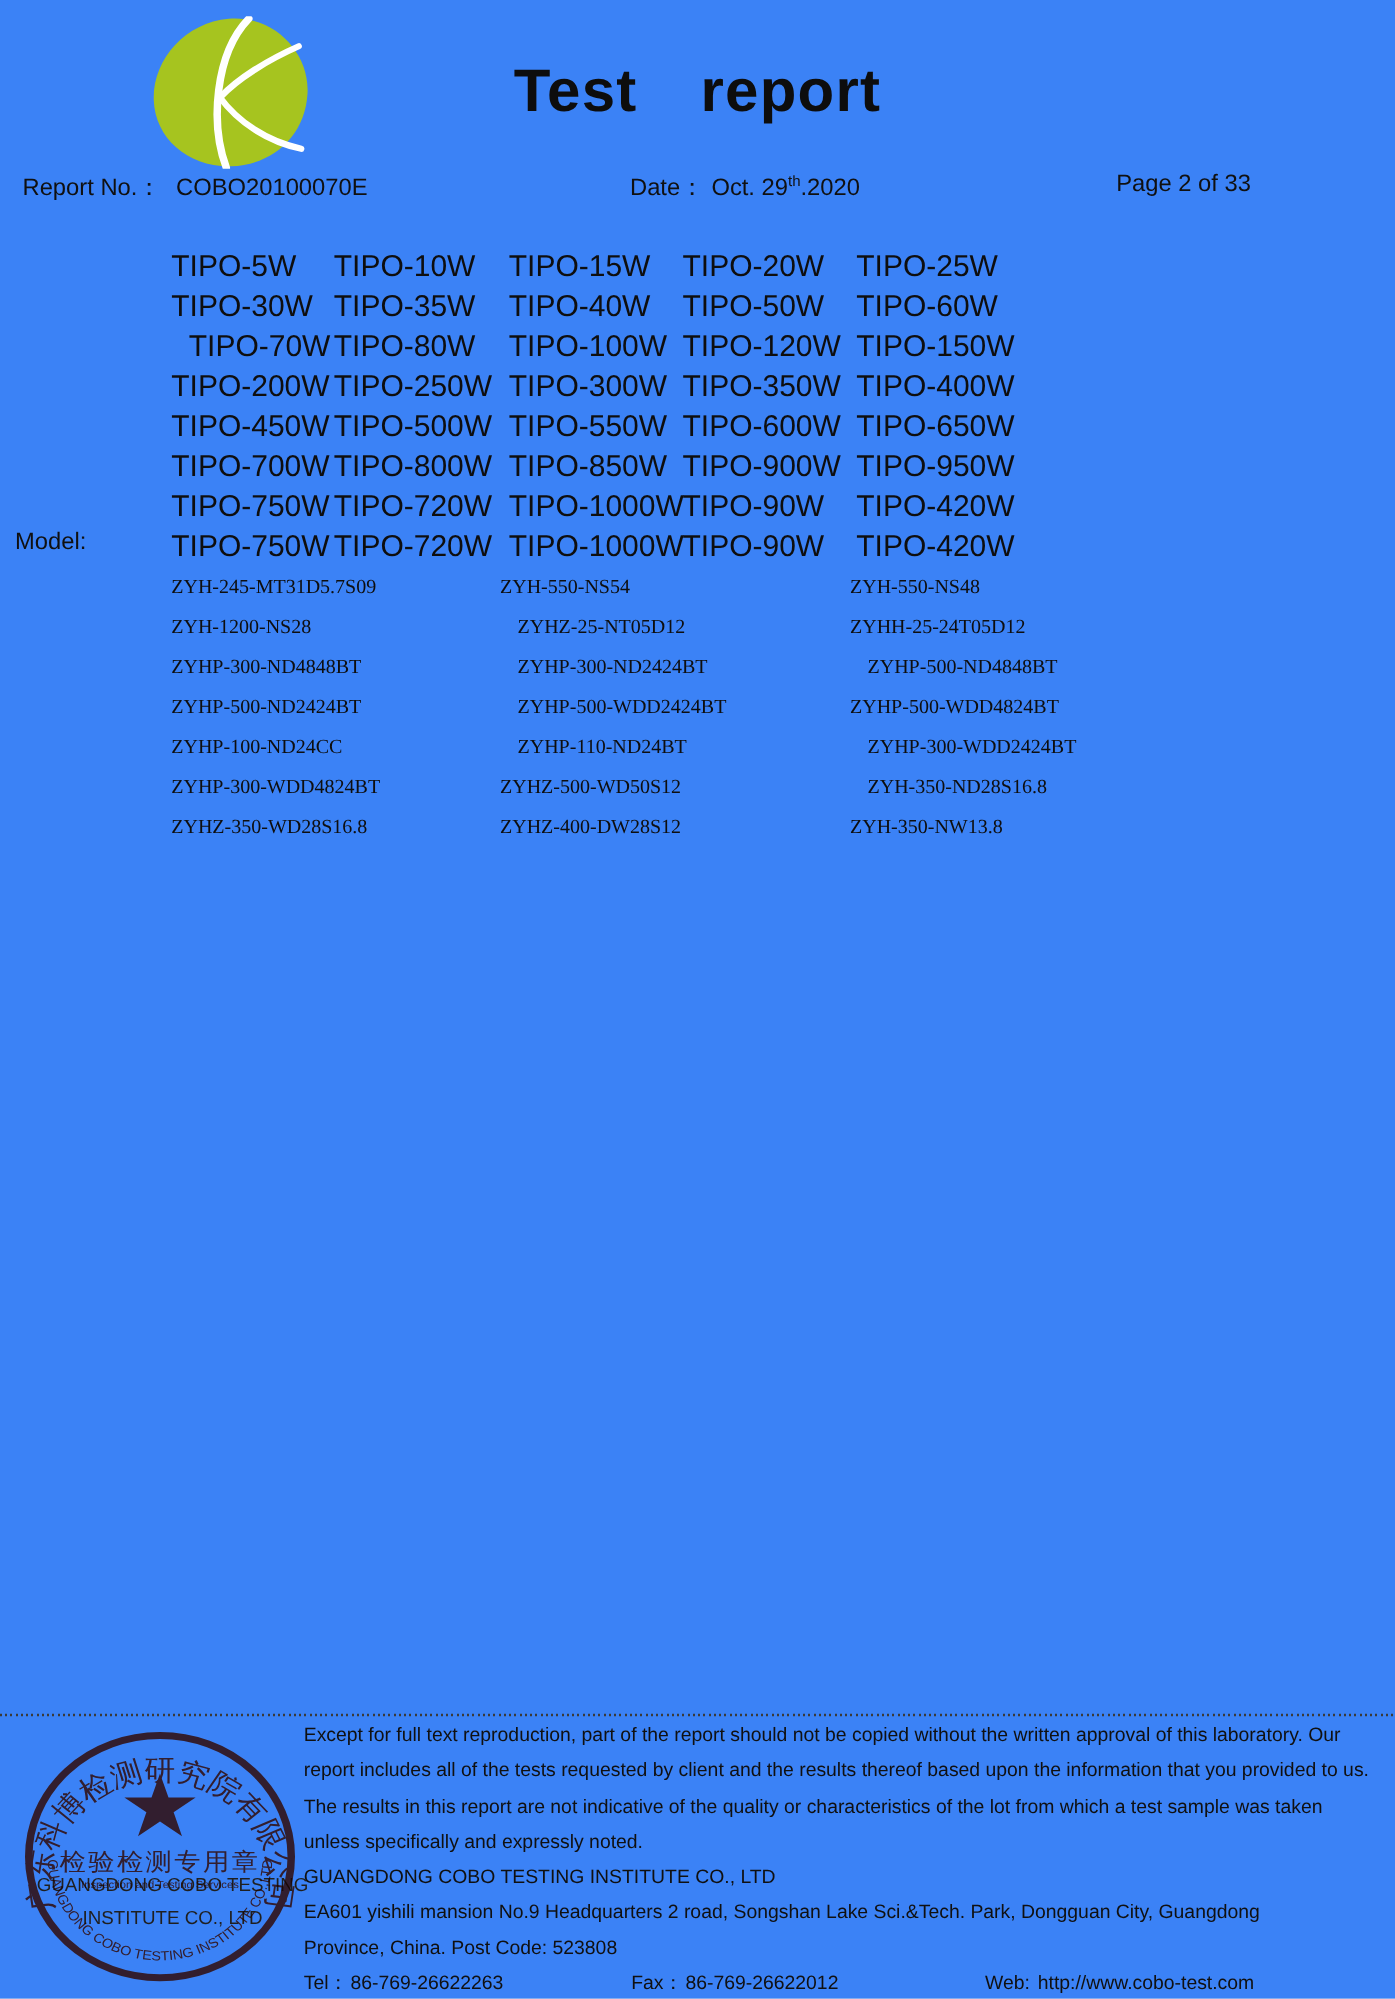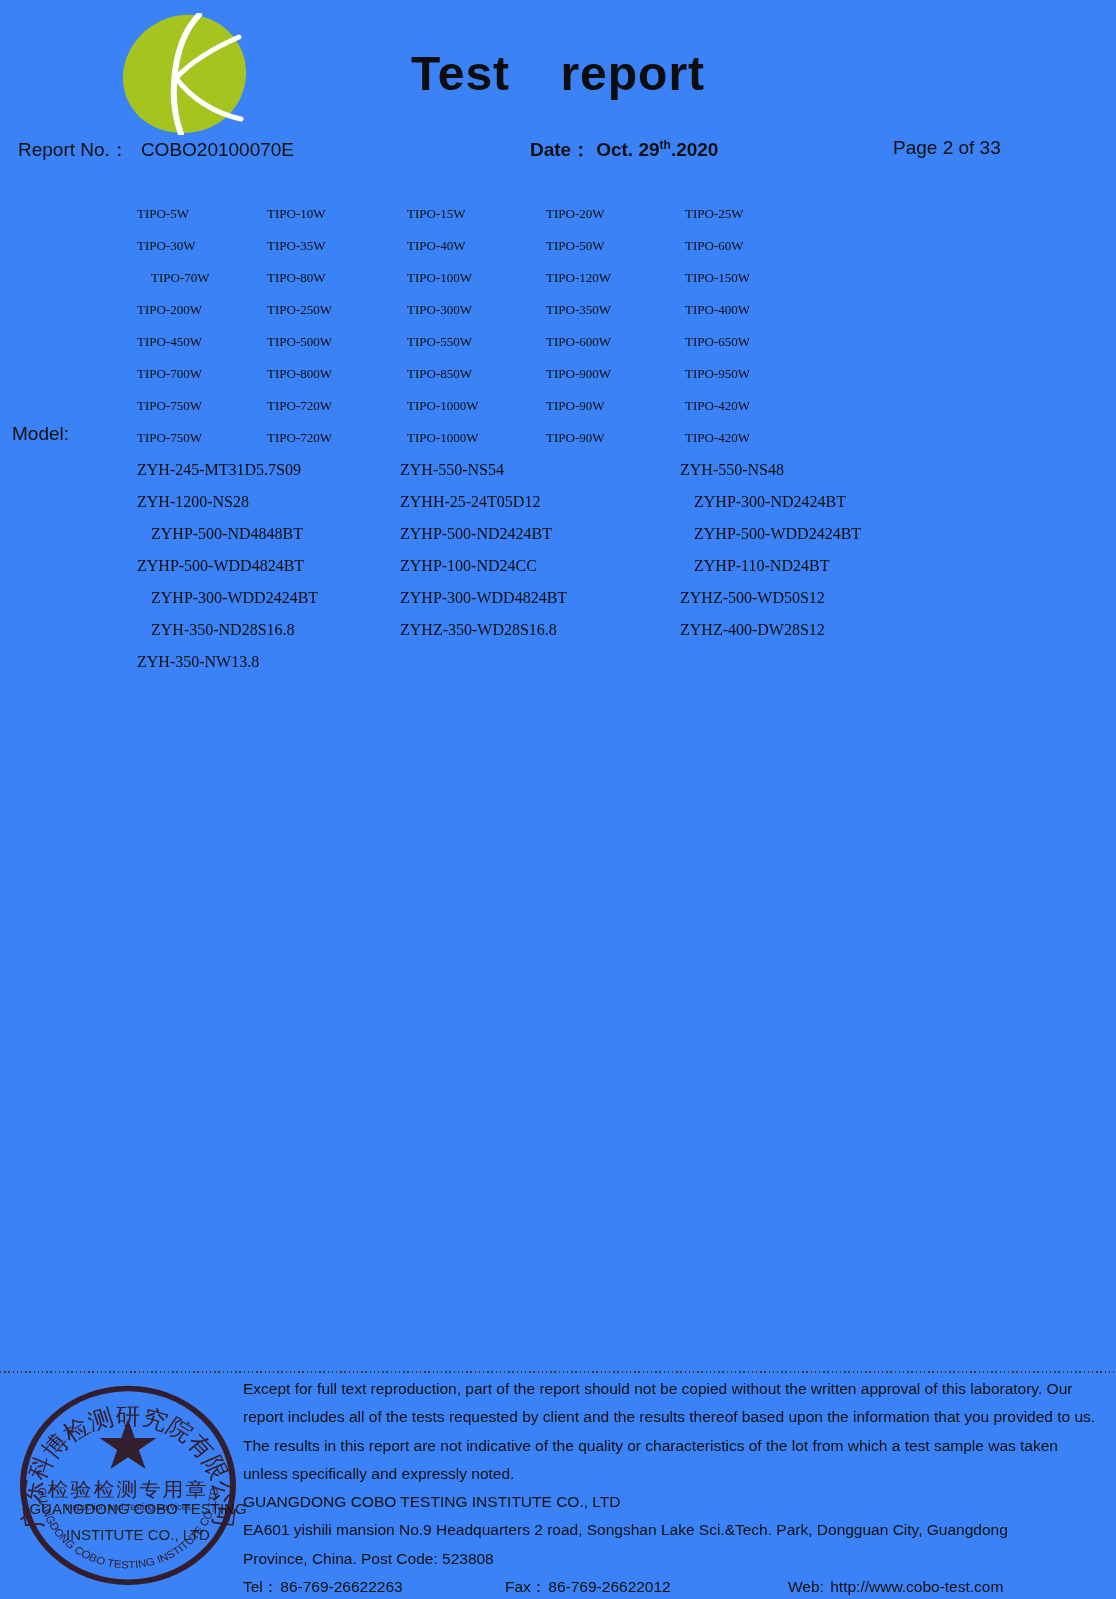--- a/index.html
+++ b/index.html
@@ -15,30 +15,30 @@
   .logo{position:absolute;left:117px;top:13px;width:133px;height:122px;}
   .title{
     position:absolute;left:0;right:0;top:46px;
     text-align:center;
     font-size:48px;font-weight:bold;letter-spacing:1px;word-spacing:36px;
     color:#0d0d0d;
   }
   .hdr-line{position:absolute;top:137px;left:0;width:100%;font-size:19px;color:#101010;}
   .hdr-report{position:absolute;left:18px;top:0;}
   .hdr-report .val{margin-left:10px;}
-  .hdr-date{position:absolute;left:530px;top:0;font-weight:bold;}
+  .hdr-date{position:absolute;left:504px;top:0;}
   .hdr-date .val{margin-left:4px;}
   .hdr-date sup{font-size:12px;}
   .hdr-page{position:absolute;left:893px;top:0;}
   
   .model-label{position:absolute;left:12px;top:423px;font-size:19px;color:#101010;}
   .tipo-grid{
     position:absolute;left:137px;top:198px;
     display:grid;grid-template-columns:130px 140px 139px 139px auto;
-    font-family:Liberation Serif, serif;font-size:13px;line-height:32px;color:#0e0e0e;
+    font-family:Liberation Sans, sans-serif;font-size:24px;line-height:32px;color:#0e0e0e;
   }
   .zyh-grid{
     position:absolute;left:137px;top:454px;
     display:grid;grid-template-columns:263px 280px auto;
     font-family:"Liberation Serif",serif;font-size:16px;line-height:32px;color:#0e0e0e;
   }
   .cell{white-space:nowrap;}
   .cell.indent{padding-left:14px;}
   
   .dotted-sep{
@@ -133,21 +133,23 @@
       <span class="cell">TIPO-1000W</span>
       <span class="cell">TIPO-90W</span>
       <span class="cell">TIPO-420W</span>
   </div>
 
   <div class="zyh-grid">
     <span class="cell">ZYH-245-MT31D5.7S09</span>
       <span class="cell">ZYH-550-NS54</span>
       <span class="cell">ZYH-550-NS48</span>
     <span class="cell">ZYH-1200-NS28</span>
+      <span class="cell indent">ZYHZ-25-NT05D12</span>
       <span class="cell">ZYHH-25-24T05D12</span>
+    <span class="cell">ZYHP-300-ND4848BT</span>
       <span class="cell indent">ZYHP-300-ND2424BT</span>
       <span class="cell indent">ZYHP-500-ND4848BT</span>
     <span class="cell">ZYHP-500-ND2424BT</span>
       <span class="cell indent">ZYHP-500-WDD2424BT</span>
       <span class="cell">ZYHP-500-WDD4824BT</span>
     <span class="cell">ZYHP-100-ND24CC</span>
       <span class="cell indent">ZYHP-110-ND24BT</span>
       <span class="cell indent">ZYHP-300-WDD2424BT</span>
     <span class="cell">ZYHP-300-WDD4824BT</span>
       <span class="cell">ZYHZ-500-WD50S12</span>

